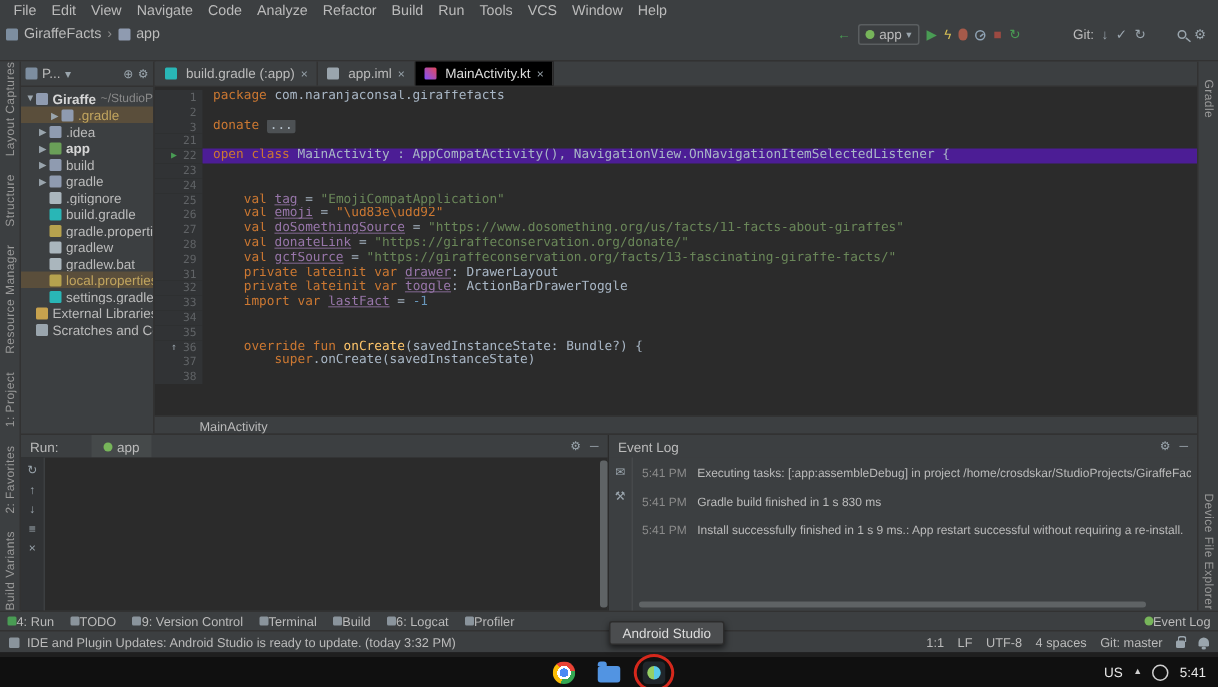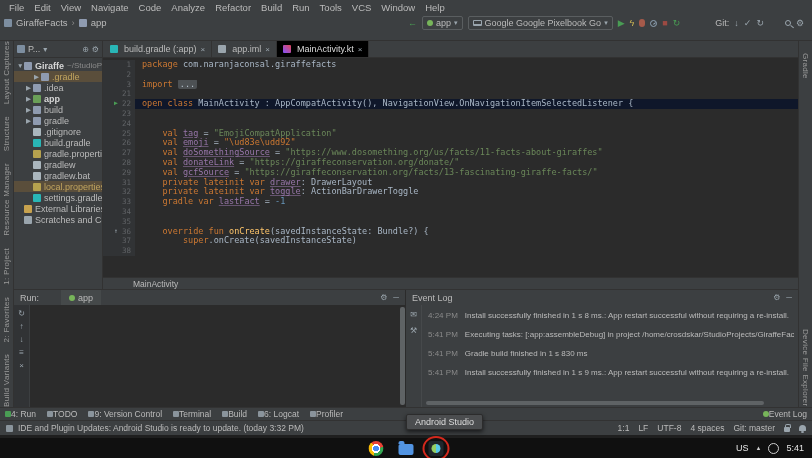--- a/index.html
+++ b/index.html
@@ -70,21 +70,21 @@
   .tab-bar{height:17px;background:#3c3f41;display:flex;align-items:flex-end;border-bottom:1px solid #323232;padding-left:1px}
   .tab{height:16px;display:flex;align-items:center;gap:3px;padding:0 6px;font-size:9px;border-right:1px solid #323232;background:#3c3f41;white-space:nowrap}
   .tab.active{background:#000000;color:#dcdcdc}
   .tab-close{color:#9aa5ad;font-size:8px;margin-left:1px}
   .editor{flex:1;overflow:hidden;font-family:"DejaVu Sans Mono",monospace;font-size:8.5px;line-height:9.8px;padding-top:2px}
   .line{display:flex;height:9.8px;white-space:pre}
   .gutter{width:32px;flex:none;display:flex;justify-content:flex-end;align-items:center;gap:2px;background:#313335;color:#606366;padding-right:4px;font-size:7.5px}
   .gmark{width:8px;text-align:center;font-size:6.5px}
   .m-run{color:#499c54}.m-override{color:#9aa5ad}
   .codeline{flex:1;padding-left:7px;overflow:hidden}
-  .line.hl .codeline{background:#0f172a}
+  .line.hl .codeline{background:#4c1d95}
   .tk-kw{color:#cc7832}.tk-pl{color:#a9b7c6}.tk-str{color:#6a8759}
   .tk-esc{color:#cc7832}.tk-num{color:#6897bb}.tk-fn{color:#ffc66b}
   .tk-prop{color:#9876aa;text-decoration:underline;text-decoration-color:rgba(152,118,170,.55)}
   .tk-fold{background:#4d5154;color:#b6c2cc;border-radius:2px;padding:0 2px}
   .editor-breadcrumb{height:12px;background:#3c3f41;border-top:1px solid #323232;display:flex;align-items:center;padding-left:30px;font-size:8.5px;color:#bbb}
 
   
   .bottom-panels{height:118px;display:flex;border-top:1px solid #323232;min-width:0}
   .panel-header{height:15px;background:#3c3f41;display:flex;align-items:center;gap:22px;padding:0 6px;font-size:9px;flex:none}
   .hdr-icons{margin-left:auto;display:flex;gap:6px;color:#9aa5ad;font-size:8px}
@@ -166,25 +166,20 @@
       <span class="mini-ic folder"></span>
       <span>app</span>
     </div>
     <div class="tbar">
       <span class="tb-glyph green">←</span>
       <span class="chip">
         <span class="dot-green"></span>
         <span>app</span>
         <span class="chev">▾</span>
       </span>
-      <span class="chip">
-        <span class="laptop"></span>
-        <span>Google Google Pixelbook Go</span>
-        <span class="chev">▾</span>
-      </span>
       <span class="tb-glyph green">▶</span>
       <span class="tb-glyph yellow">ϟ</span>
       <span class="icon-bug"></span>
       <span class="icon-gauge"></span>
       <span class="tb-glyph red">■</span>
       <span class="tb-glyph green">↻</span>
       <span class="gap30">Git:</span>
       <span class="tb-glyph">↓</span>
       <span class="tb-glyph">✓</span>
       <span class="tb-glyph">↻</span>
@@ -319,33 +314,33 @@
 
               <div class="tab active">
                 <span class="ti ic-kotlin"></span>
                 <span>MainActivity.kt</span>
                 <span class="tab-close">×</span>
               </div>
             </div>
           <div class="editor">
               <div class="line"><span class="gutter"><span class="gmark"></span><span class="gnum">1</span></span><span class="codeline"><span class="tk-kw">package</span><span class="tk-pl"> com.naranjaconsal.giraffefacts</span></span></div>
               <div class="line"><span class="gutter"><span class="gmark"></span><span class="gnum">2</span></span><span class="codeline"></span></div>
-              <div class="line"><span class="gutter"><span class="gmark"></span><span class="gnum">3</span></span><span class="codeline"><span class="tk-kw">import</span><span class="tk-pl"> </span><span class="tk-fold">...</span></span></div>
+              <div class="line"><span class="gutter"><span class="gmark"></span><span class="gnum">3</span></span><span class="codeline"><span class="tk-kw">donate</span><span class="tk-pl"> </span><span class="tk-fold">...</span></span></div>
               <div class="line"><span class="gutter"><span class="gmark"></span><span class="gnum">21</span></span><span class="codeline"></span></div>
               <div class="line hl"><span class="gutter"><span class="gmark m-run">▶</span><span class="gnum">22</span></span><span class="codeline"><span class="tk-kw">open class</span><span class="tk-pl"> MainActivity : AppCompatActivity(), NavigationView.OnNavigationItemSelectedListener {</span></span></div>
               <div class="line"><span class="gutter"><span class="gmark"></span><span class="gnum">23</span></span><span class="codeline"></span></div>
               <div class="line"><span class="gutter"><span class="gmark"></span><span class="gnum">24</span></span><span class="codeline"></span></div>
               <div class="line"><span class="gutter"><span class="gmark"></span><span class="gnum">25</span></span><span class="codeline"><span class="tk-pl">    </span><span class="tk-kw">val</span><span class="tk-pl"> </span><span class="tk-prop">tag</span><span class="tk-pl"> = </span><span class="tk-str">"EmojiCompatApplication"</span></span></div>
               <div class="line"><span class="gutter"><span class="gmark"></span><span class="gnum">26</span></span><span class="codeline"><span class="tk-pl">    </span><span class="tk-kw">val</span><span class="tk-pl"> </span><span class="tk-prop">emoji</span><span class="tk-pl"> = </span><span class="tk-esc">"\ud83e\udd92"</span></span></div>
               <div class="line"><span class="gutter"><span class="gmark"></span><span class="gnum">27</span></span><span class="codeline"><span class="tk-pl">    </span><span class="tk-kw">val</span><span class="tk-pl"> </span><span class="tk-prop">doSomethingSource</span><span class="tk-pl"> = </span><span class="tk-str">"https://www.dosomething.org/us/facts/11-facts-about-giraffes"</span></span></div>
               <div class="line"><span class="gutter"><span class="gmark"></span><span class="gnum">28</span></span><span class="codeline"><span class="tk-pl">    </span><span class="tk-kw">val</span><span class="tk-pl"> </span><span class="tk-prop">donateLink</span><span class="tk-pl"> = </span><span class="tk-str">"https://giraffeconservation.org/donate/"</span></span></div>
               <div class="line"><span class="gutter"><span class="gmark"></span><span class="gnum">29</span></span><span class="codeline"><span class="tk-pl">    </span><span class="tk-kw">val</span><span class="tk-pl"> </span><span class="tk-prop">gcfSource</span><span class="tk-pl"> = </span><span class="tk-str">"https://giraffeconservation.org/facts/13-fascinating-giraffe-facts/"</span></span></div>
               <div class="line"><span class="gutter"><span class="gmark"></span><span class="gnum">31</span></span><span class="codeline"><span class="tk-pl">    </span><span class="tk-kw">private lateinit var</span><span class="tk-pl"> </span><span class="tk-prop">drawer</span><span class="tk-pl">: DrawerLayout</span></span></div>
               <div class="line"><span class="gutter"><span class="gmark"></span><span class="gnum">32</span></span><span class="codeline"><span class="tk-pl">    </span><span class="tk-kw">private lateinit var</span><span class="tk-pl"> </span><span class="tk-prop">toggle</span><span class="tk-pl">: ActionBarDrawerToggle</span></span></div>
-              <div class="line"><span class="gutter"><span class="gmark"></span><span class="gnum">33</span></span><span class="codeline"><span class="tk-pl">    </span><span class="tk-kw">gradle var</span><span class="tk-pl"> </span><span class="tk-prop">lastFact</span><span class="tk-pl"> = </span><span class="tk-num">-1</span></span></div>
+              <div class="line"><span class="gutter"><span class="gmark"></span><span class="gnum">33</span></span><span class="codeline"><span class="tk-pl">    </span><span class="tk-kw">import var</span><span class="tk-pl"> </span><span class="tk-prop">lastFact</span><span class="tk-pl"> = </span><span class="tk-num">-1</span></span></div>
               <div class="line"><span class="gutter"><span class="gmark"></span><span class="gnum">34</span></span><span class="codeline"></span></div>
               <div class="line"><span class="gutter"><span class="gmark"></span><span class="gnum">35</span></span><span class="codeline"></span></div>
               <div class="line"><span class="gutter"><span class="gmark m-override">↑</span><span class="gnum">36</span></span><span class="codeline"><span class="tk-pl">    </span><span class="tk-kw">override fun</span><span class="tk-pl"> </span><span class="tk-fn">onCreate</span><span class="tk-pl">(savedInstanceState: Bundle?) {</span></span></div>
               <div class="line"><span class="gutter"><span class="gmark"></span><span class="gnum">37</span></span><span class="codeline"><span class="tk-pl">        </span><span class="tk-kw">super</span><span class="tk-pl">.onCreate(savedInstanceState)</span></span></div>
               <div class="line"><span class="gutter"><span class="gmark"></span><span class="gnum">38</span></span><span class="codeline"></span></div>
             </div>
           <div class="editor-breadcrumb">
             <span>MainActivity</span>
           </div>
         </div>
@@ -384,21 +379,20 @@
               <span>⚙</span>
               <span>─</span>
             </span>
           </div>
           <div class="event-body">
             <div class="event-strip">
               <span>✉</span>
               <span>⚒</span>
             </div>
             <div class="event-entries">
-                <div class="event-entry"><span class="event-time">4:24 PM</span><span class="event-text">Install successfully finished in 1 s 8 ms.: App restart successful without requiring a re-install.</span></div>
                 <div class="event-entry"><span class="event-time">5:41 PM</span><span class="event-text">Executing tasks: [:app:assembleDebug] in project /home/crosdskar/StudioProjects/GiraffeFacts</span></div>
                 <div class="event-entry"><span class="event-time">5:41 PM</span><span class="event-text">Gradle build finished in 1 s 830 ms</span></div>
                 <div class="event-entry"><span class="event-time">5:41 PM</span><span class="event-text">Install successfully finished in 1 s 9 ms.: App restart successful without requiring a re-install.</span></div>
               </div>
             <div class="hscrollbar"></div>
           </div>
         </div>
       </div>
     </div>
 

